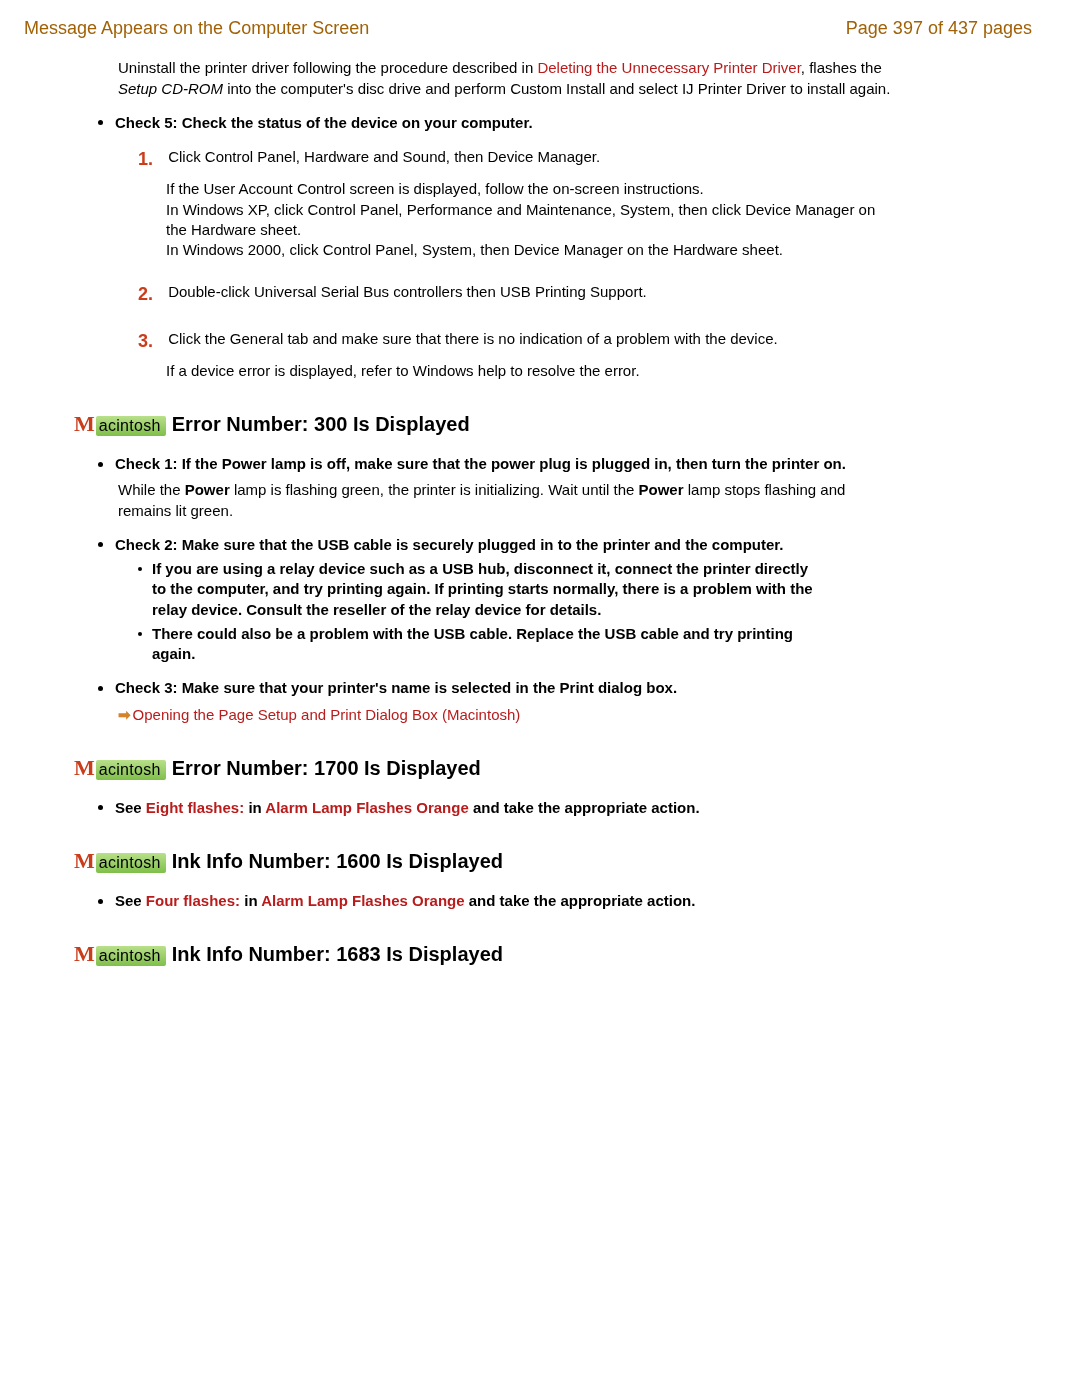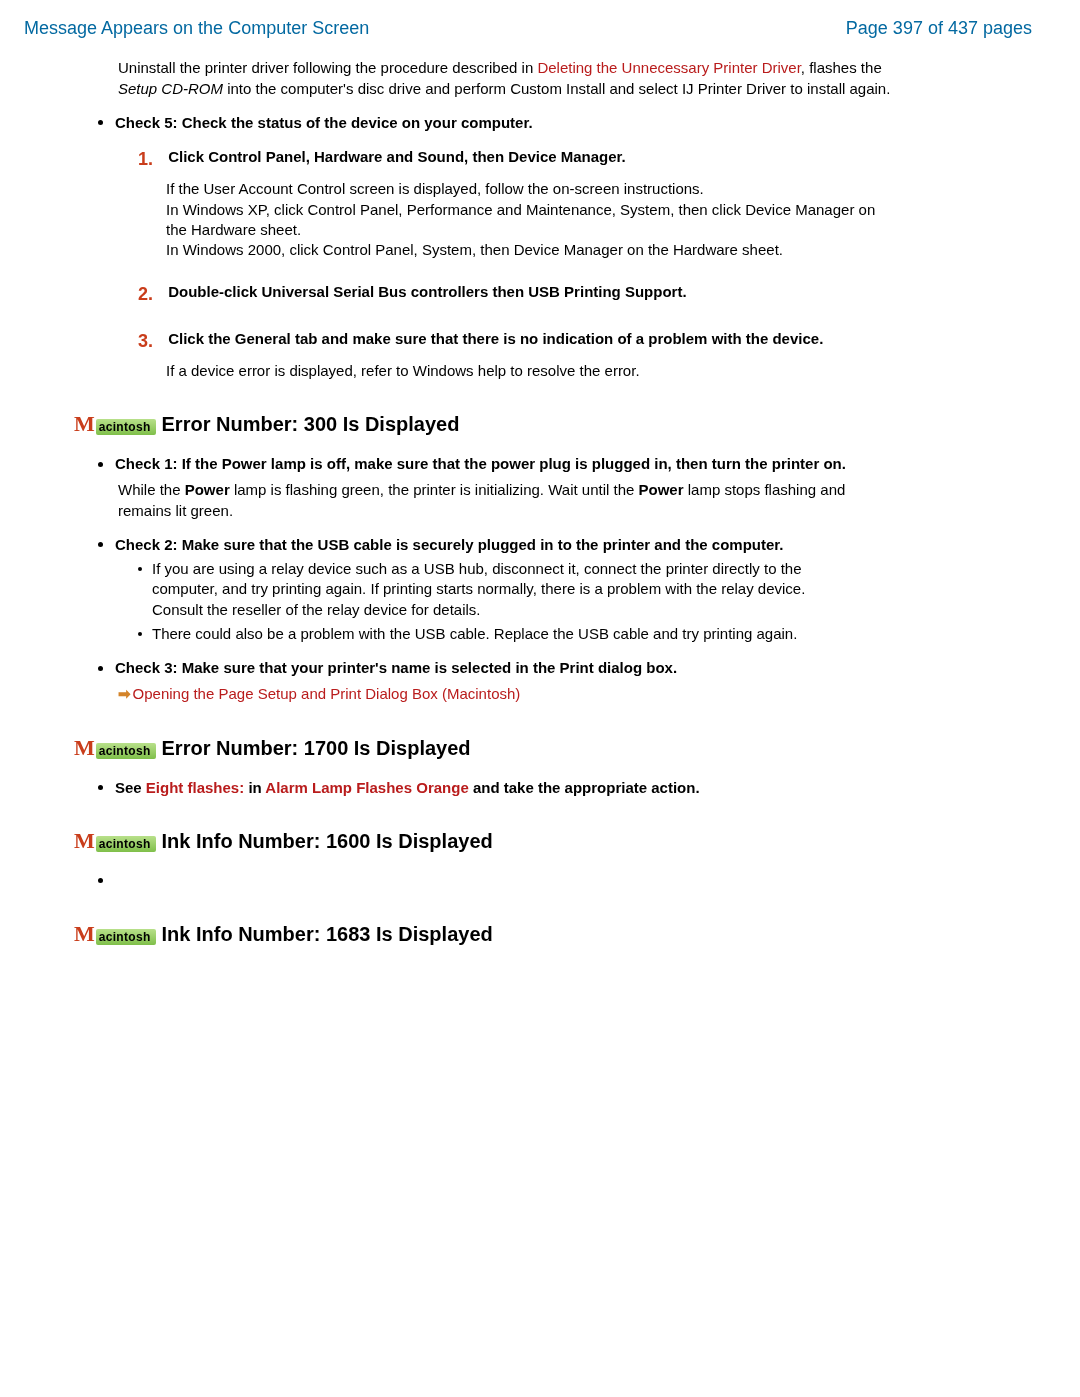--- a/index.html
+++ b/index.html
@@ -5,43 +5,43 @@
   html,body{margin:0;padding:0;background:#fff;}
   body{
     font-family:Arial,Helvetica,sans-serif;
     font-size:15px;
     color:#000;
     width:1080px;
     padding:12px 48px 40px 24px;
     box-sizing:border-box;
     line-height:1.35;
   }
-  .hdr{display:flex;justify-content:space-between;font-size:18px;color:#0369a1;margin-bottom:18px;margin-top:4px;}
+  .hdr{display:flex;justify-content:space-between;font-size:18px;color:#a16207;margin-bottom:18px;margin-top:4px;}
   .para{margin:0 0 14px 94px;max-width:780px;}
   .link{color:#b91c1c;}
   .ital{font-style:italic;}
   .chk-row{margin:0 0 14px 74px;max-width:800px;}
   .chk-title{font-weight:bold;}
   .chk-body{margin:6px 0 0 20px;}
   .disc{width:5px;height:5px;background:#000;border-radius:50%;display:inline-block;vertical-align:middle;margin-right:12px;margin-top:-2px;}
   .ol{margin:10px 0 0 114px;max-width:760px;}
   .ol-item{margin-bottom:22px;}
   .ol-num{color:#c93d1b;font-weight:bold;font-size:18px;display:inline-block;width:22px;vertical-align:top;}
-  .ol-head{font-weight:bold;display:inline-block;max-width:720px;vertical-align:top;margin-left:4px;}
+  .ol-head{font-weight:normal;display:inline-block;max-width:720px;vertical-align:top;margin-left:4px;}
   .ol-body{margin:8px 0 0 28px;}
   .arrow{color:#d4842a;font-weight:bold;margin-right:2px;}
   .mac-line{margin:30px 0 16px 50px;display:flex;align-items:baseline;}
   .mac-badge{display:inline-flex;align-items:baseline;margin-right:6px;}
   .mac-m{font-family:Georgia,'Times New Roman',serif;font-weight:bold;font-size:22px;color:#c93d1b;margin-right:1px;line-height:1;}
-  .mac-rest{background:linear-gradient(#b8e08a,#7fbf4a);color:#000;font-weight:bold;font-size:12px;padding:2px 5px 2px 3px;border-radius:2px;line-height:1;letter-spacing:0.3px;}
+  .mac-rest{background:linear-gradient(#b8e08a,#7fbf4a);color:#000;font-weight:normal;font-size:16px;padding:2px 5px 2px 3px;border-radius:2px;line-height:1;letter-spacing:0.3px;}
   .mac-title{font-weight:bold;font-size:20px;}
   .sub-ul{margin:4px 0 0 40px;max-width:700px;}
   .sub-li{margin-bottom:4px;}
   .sub-disc{width:4px;height:4px;background:#000;border-radius:50%;display:inline-block;vertical-align:top;margin:8px 10px 0 0;}
-  .sub-txt{display:inline-block;max-width:670px;vertical-align:top;}
+  .sub-txt{display:inline-block;max-width:670px;vertical-align:top;font-weight:bold;}
   .bold{font-weight:bold;}
 </style>
 </head>
 <body>
 
 <div class="hdr">
   <span>Message Appears on the Computer Screen</span>
   <span>Page 397 of 437 pages</span>
 </div>
 
@@ -116,21 +116,23 @@
 </div>
 
 <div class="mac-line">
   <span class="mac-badge">
     <span class="mac-m">M</span>
       <span class="mac-rest">acintosh</span>
   </span>
   <span class="mac-title">Ink Info Number: 1600 Is Displayed</span>
 </div>
 <div class="chk-row">
-  <span class="disc"></span>
+  <span class="disc"></span><span style="display:inline-block;max-width:760px;vertical-align:top;">
+    <span class="bold">See </span><span class="link bold">Four flashes:</span><span class="bold"> in </span><span class="link bold">Alarm Lamp Flashes Orange</span><span class="bold"> and take the appropriate action.</span>
+  </span>
 </div>
 
 <div class="mac-line" style="margin-bottom:0;">
   <span class="mac-badge">
     <span class="mac-m">M</span>
       <span class="mac-rest">acintosh</span>
   </span>
   <span class="mac-title">Ink Info Number: 1683 Is Displayed</span>
 </div>
 

